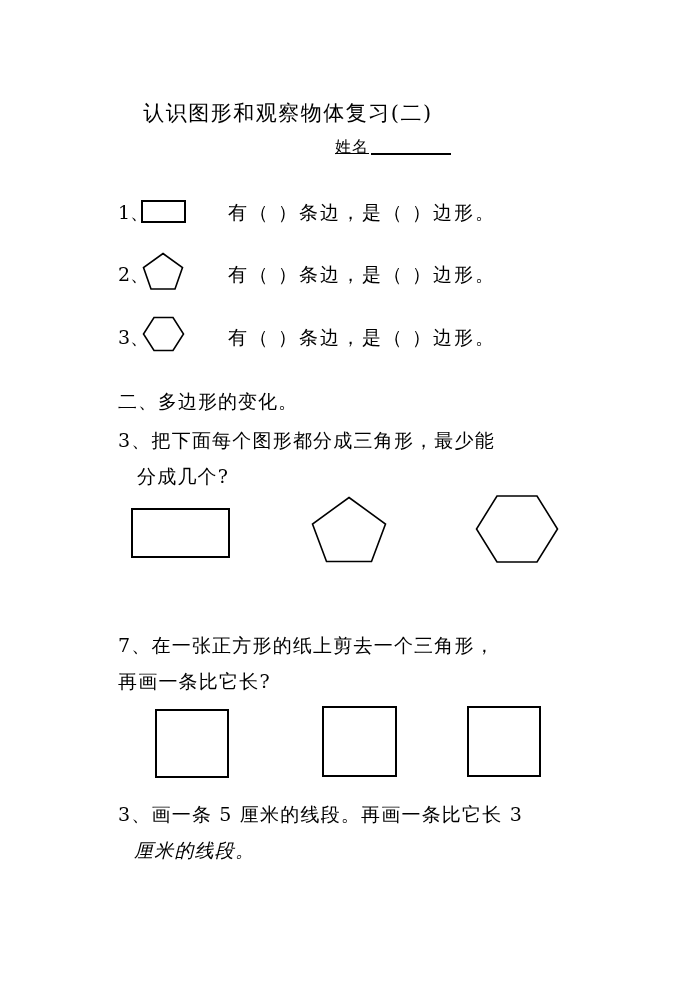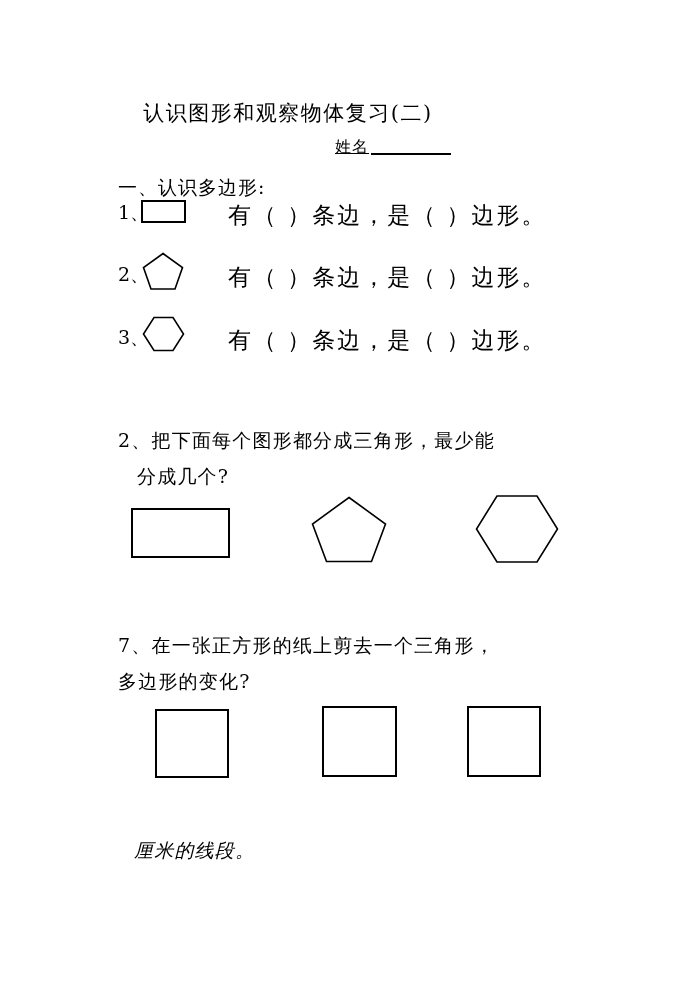--- a/index.html
+++ b/index.html
@@ -66,21 +66,21 @@
   }
 
   .item-no {
     position: absolute;
     font-size: 19px;
     white-space: nowrap;
   }
 
   .item-text {
     position: absolute;
-    font-size: 23px;
+    font-size: 19px;
     letter-spacing: 2px;
     white-space: nowrap;
   }
 
   .tri-labels {
     position: absolute;
     left: 128px; top: 589px;
     width: 470px;
     font-size: 16px;
     letter-spacing: 0.5px;
@@ -109,21 +109,20 @@
 <body>
 
 <div class="page">
 
   <div class="title">认识图形和观察物体复习(二)</div>
 
   <div class="name-row">
     <span>姓名</span><span class="name-blank"></span>
   </div>
 
-  <div class="section-head" style="left:118px; top:175px;">一、认识多边形:</div>
 
   <div class="item-no" style="left:118px; top:200px;">1、</div>
   <div class="shape" style="left:141px; top:200px;">
     <div class="box" style="left:0; top:0; width:45px; height:23px;"></div>
   </div>
   <div class="item-text" style="left:228px; top:200px;">有（  ）条边，是（  ）边形。</div>
 
   <div class="item-no" style="left:118px; top:262px;">2、</div>
   <div class="shape" style="left:142px; top:252px;">
     <svg width="42" height="38" viewBox="0 0 42 38">
@@ -133,49 +132,51 @@
   <div class="item-text" style="left:228px; top:262px;">有（  ）条边，是（  ）边形。</div>
 
   <div class="item-no" style="left:118px; top:325px;">3、</div>
   <div class="shape" style="left:142px; top:315px;">
     <svg width="43" height="38" viewBox="0 0 43 38">
       <polygon points="12,2.5 31,2.5 41.5,19 31,35.5 12,35.5 1.5,19" stroke-width="1.6"></polygon>
     </svg>
   </div>
   <div class="item-text" style="left:228px; top:325px;">有（  ）条边，是（  ）边形。</div>
 
+  <div class="section-head" style="left:118px; top:389px;">二、多边形的变化。</div>
 
-  <div class="q-line" style="left:118px; top:428px;">2、把下面每个图形都分成三角形，最少能</div>
+  <div class="q-line" style="left:118px; top:428px;">3、把下面每个图形都分成三角形，最少能</div>
   <div class="q-line" style="left:137px; top:464px;">分成几个?</div>
 
   <div class="shape" style="left:131px; top:508px;">
     <div class="box" style="left:0; top:0; width:99px; height:50px;"></div>
   </div>
 
   <div class="shape" style="left:311px; top:496px;">
     <svg width="76" height="67" viewBox="0 0 76 67">
       <polygon points="38,1.5 74.5,28 60.5,65.5 15.5,65.5 1.5,28" stroke-width="1.6"></polygon>
     </svg>
   </div>
 
   <div class="shape" style="left:475px; top:494px;">
     <svg width="84" height="70" viewBox="0 0 84 70">
       <polygon points="22,2 62,2 82.5,35 62,68 22,68 1.5,35" stroke-width="1.6"></polygon>
     </svg>
   </div>
 
 
   <div class="q-line" style="left:118px; top:633px;">7、在一张正方形的纸上剪去一个三角形，</div>
-  <div class="q-line" style="left:118px; top:669px;">多边形的变化?</div>
+  <div class="q-line" style="left:118px; top:669px;">再画一条比它长?</div>
 
   <div class="shape" style="left:155px; top:709px;">
     <div class="box" style="left:0; top:0; width:74px; height:69px;"></div>
   </div>
   <div class="shape" style="left:322px; top:706px;">
     <div class="box" style="left:0; top:0; width:75px; height:71px;"></div>
   </div>
   <div class="shape" style="left:467px; top:706px;">
     <div class="box" style="left:0; top:0; width:74px; height:71px;"></div>
   </div>
 
+  <div class="q-line" style="left:118px; top:802px;">3、画一条 5 厘米的线段。再画一条比它长 3</div>
   <div class="q-line" style="left:134px; top:838px;font-style:italic;">厘米的线段。</div>
 
 </div>
 
 </body></html>

